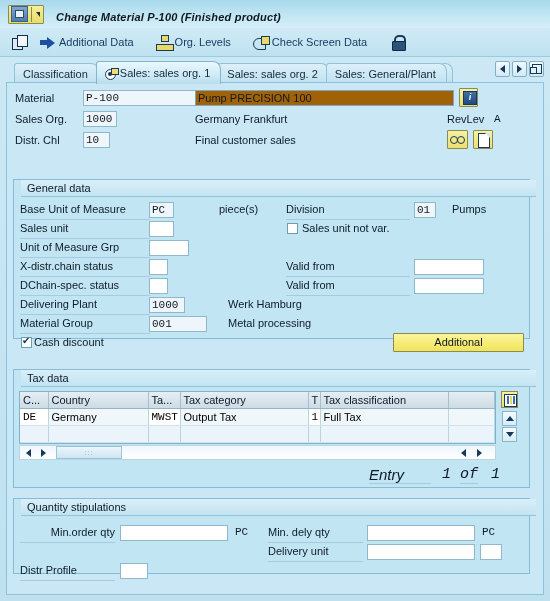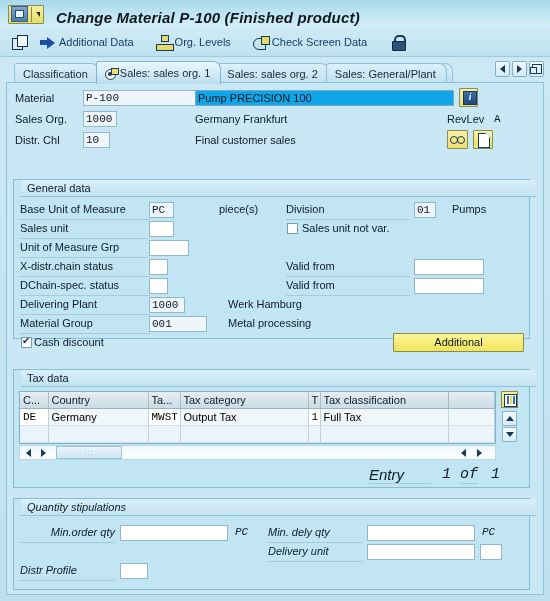--- a/index.html
+++ b/index.html
@@ -44,21 +44,21 @@
   }
   .sysmenu .sep {
     width: 1px; height: 15px; background: #8a8a55; margin: 0 4px 0 3px;
   }
   .sysmenu .caret {
     width: 0; height: 0; border-left: 4px solid transparent;
     border-top: 5px solid #2b2b2b; margin-right: 3px;
   }
   .title-text {
     margin-left: 12px;
-    font-size: 15px; font-weight: bold; font-style: italic;
+    font-size: 11px; font-weight: bold; font-style: italic;
     color: #101820; letter-spacing: .2px;
     white-space: nowrap;
     margin-top: 6px;
   }
 
   
   .toolbar {
     position: absolute; left: 0; top: 28px; width: 550px; height: 28px;
     background: linear-gradient(180deg, #cfeaf6 0%, #bfe2f0 100%);
     border-bottom: 1px solid #9ccbe0;
@@ -203,21 +203,21 @@
     white-space: nowrap;
   }
   .fld {
     position: absolute; height: 16px; box-sizing: border-box;
     border: 1px solid #8fb8cc; background: #eef6fb;
     font-size: 11px; line-height: 14px; padding: 0 2px;
     font-family: "Liberation Mono", monospace;
     color: #101820;
     white-space: nowrap; overflow: hidden;
   }
-  .fld.white { background: #0ea5e9; border-color:#7ba9c0; }
+  .fld.white { background: #a16207; border-color:#7ba9c0; }
   .fld.sans { font-family: "Liberation Sans", sans-serif; }
   .fld.empty { background: #ffffff; }
 
   .icon-btn {
     position: absolute;
     border: 1px solid #8a8a55;
     background: linear-gradient(180deg,#f7f1a4 0%, #ece06e 100%);
     box-sizing: border-box; border-radius: 1px; cursor: default;
   }
   .info-glyph {
@@ -560,21 +560,21 @@
           </span>
         </div>
 
         <span class="entry-line lbl-ul" style="left:355px; top:79px; width:62px;">Entry</span>
         <span class="entry-line" style="left:428px; top:79px; font-family:'Liberation Mono',monospace;">1</span>
         <span class="entry-line lbl-ul" style="left:446px; top:79px; font-family:'Liberation Mono',monospace;">of</span>
         <span class="entry-line" style="left:477px; top:79px; font-family:'Liberation Mono',monospace;">1</span>
       </div>
     </div>
 
-    <div class="group" style="left:6px; top:415px; width:517px; height:92px;font-style:italic;">
+    <div class="group" style="left:6px; top:415px; width:517px; height:76px;">
       <div class="group-title">Quantity stipulations</div>
       <div class="group-body" style="position:relative; height:75px;">
 
         <span class="lbl lbl-ul" style="left:6px; top:7px; width:95px;text-align:right;">Min.order qty</span>
         <span class="fld empty" style="left:106px; top:9px; width:108px;"></span>
         <span class="lbl" style="left:221px; top:7px; font-family:'Liberation Mono',monospace;">PC</span>
 
         <span class="lbl lbl-ul" style="left:254px; top:7px; width:95px;">Min. dely qty</span>
         <span class="fld empty" style="left:353px; top:9px; width:108px;"></span>
         <span class="lbl" style="left:468px; top:7px; font-family:'Liberation Mono',monospace;">PC</span>

